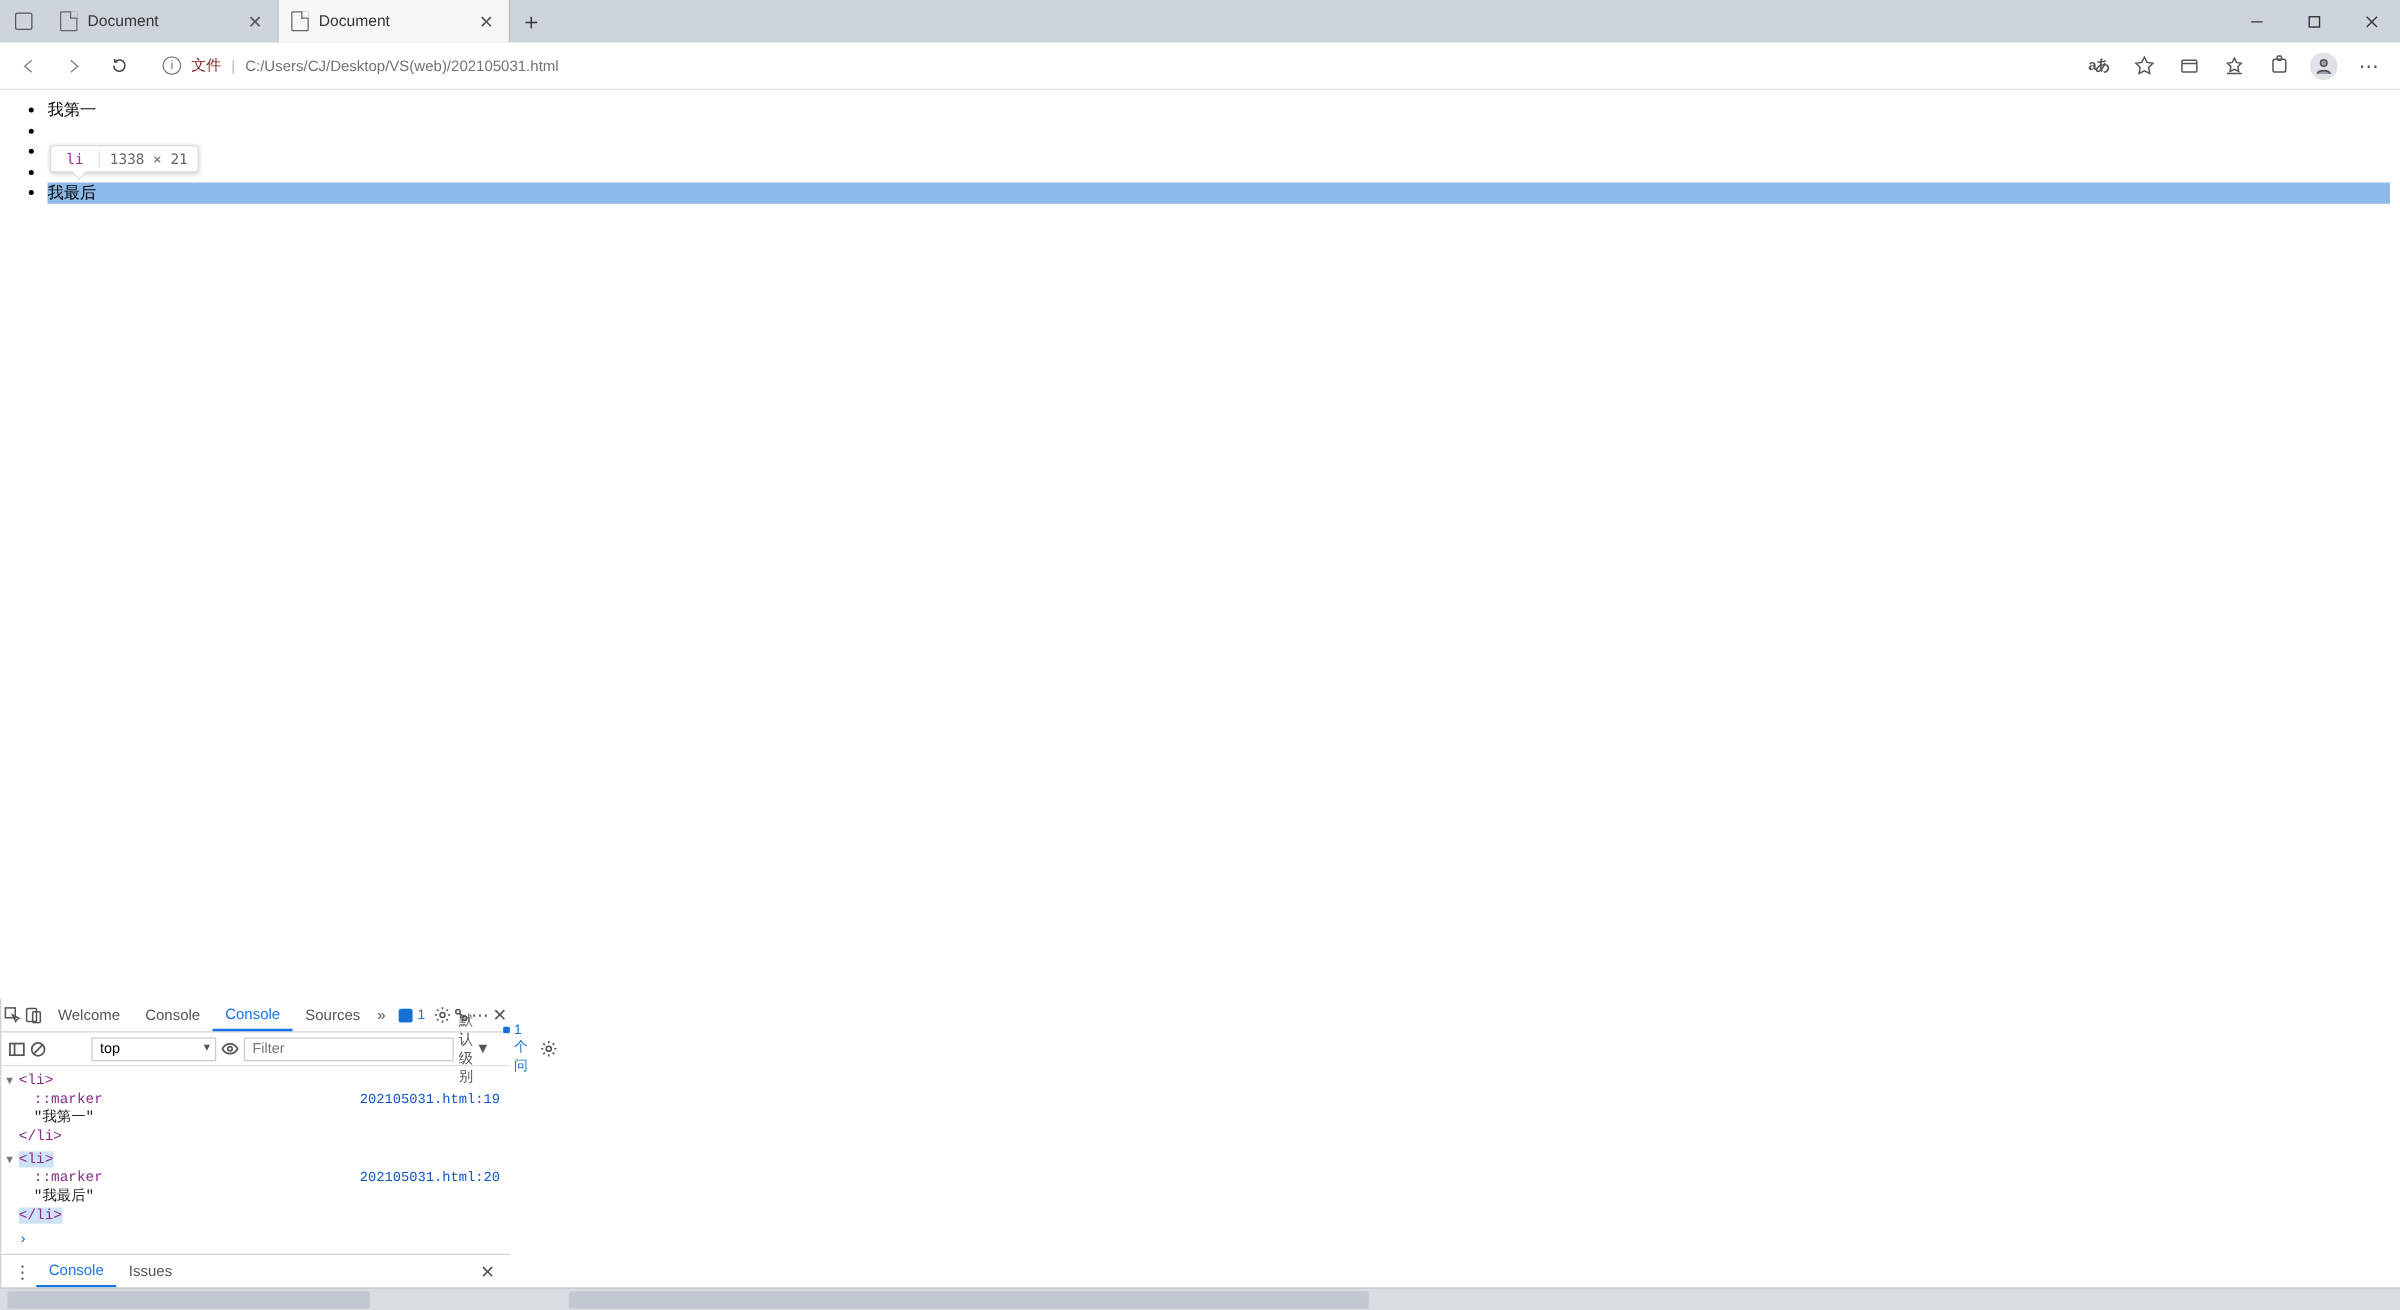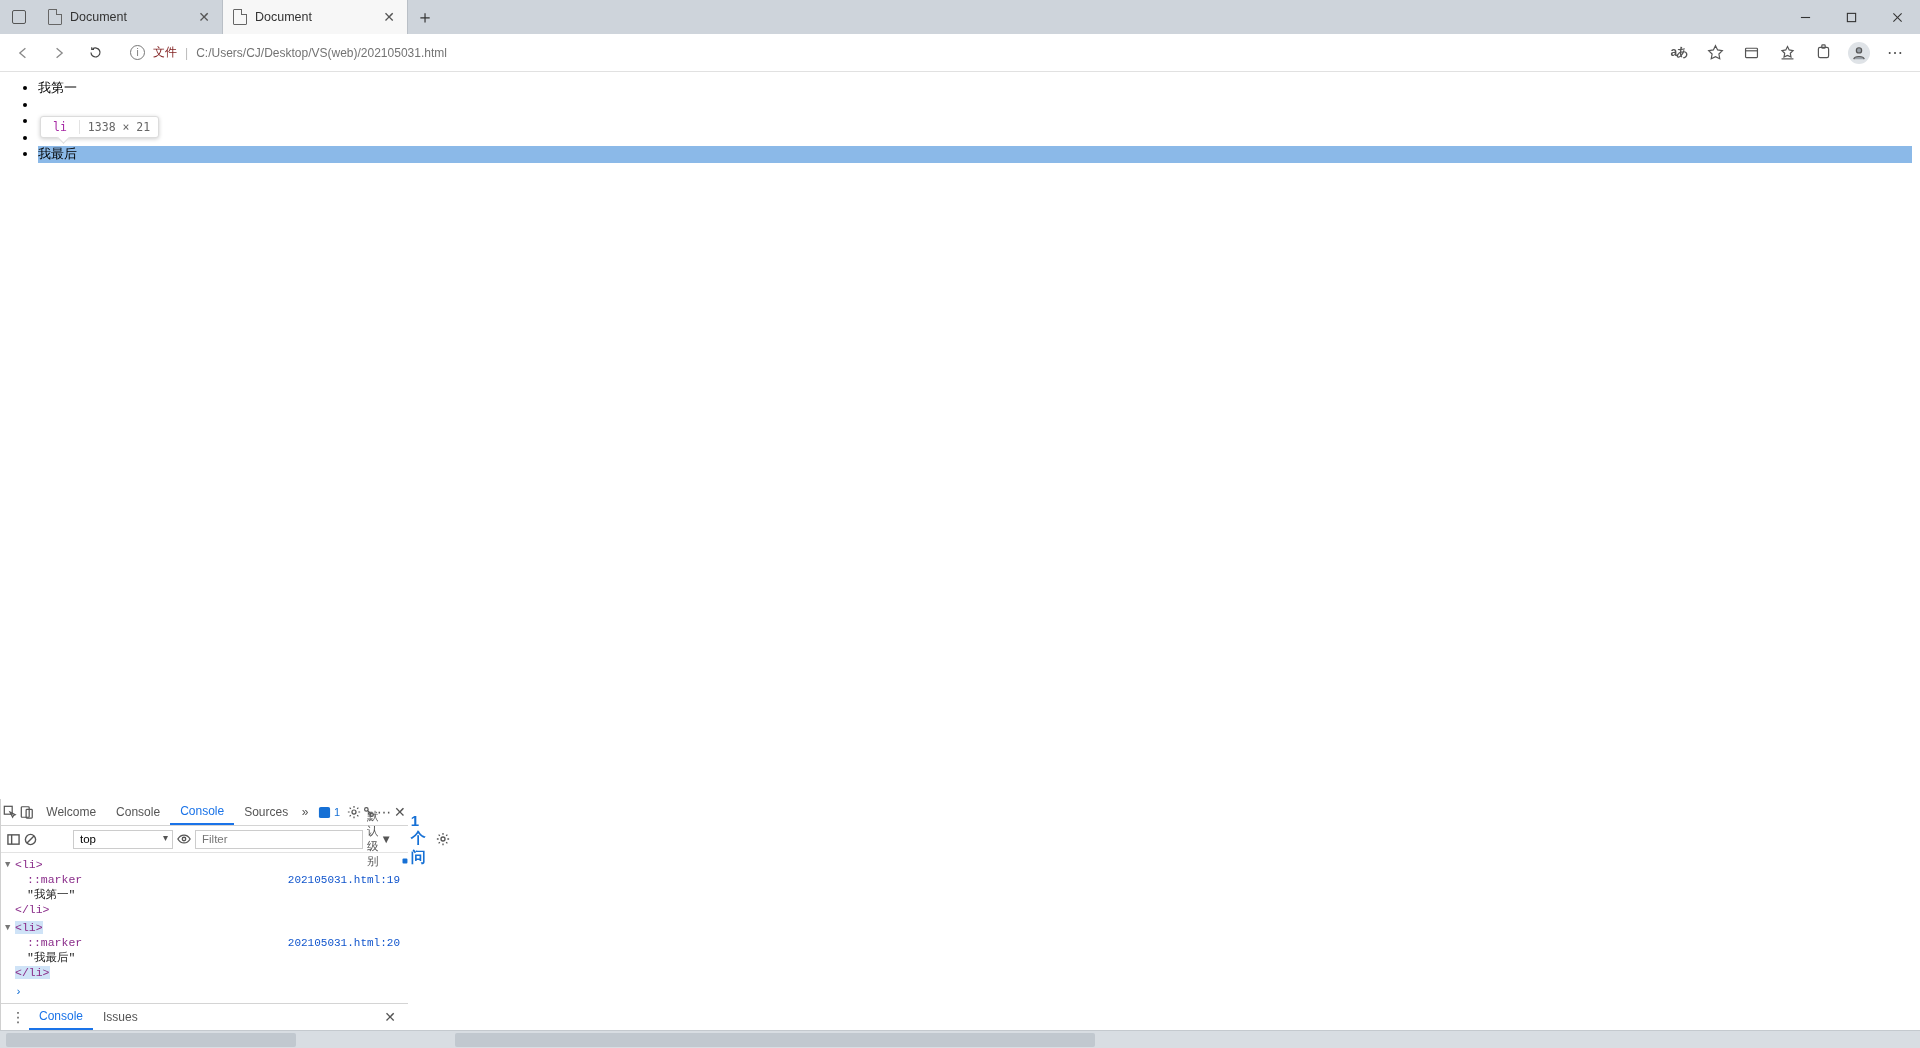--- a/index.html
+++ b/index.html
@@ -248,21 +248,21 @@
   .ctx-wrap{position:relative;margin-left:32px;}
   .ctx-wrap::after{
     content:"▾";position:absolute;right:5px;top:2px;font-size:10px;color:#555;pointer-events:none;
   }
   .dt-toolbar .eye svg{width:14px;height:14px;}
   .dt-toolbar .filter{
     flex:0 0 80px;height:19px;border:1px solid #ccc;padding:0 6px;font-size:11.5px;color:#888;
   }
   .dt-toolbar .level{ margin-left:auto; display:flex;align-items:center;gap:2px;}
   .dt-toolbar .issue{
-    display:flex;align-items:flex-end;gap:3px;color:#1670d5;font-size:15px;margin-left:6px;font-weight:bold;
+    display:flex;align-items:flex-start;gap:3px;color:#1670d5;font-size:11px;margin-left:6px;
   }
   .dt-toolbar .issue svg{width:12px;height:12px;fill:#1670d5;}
   .dt-toolbar .gear svg{width:14px;height:14px;}
 
   .dt-body{
     flex:1;
     font-family:Consolas,"Courier New",monospace;
     font-size:11.5px;
     padding:4px 6px 4px 14px;
     color:#303030;

